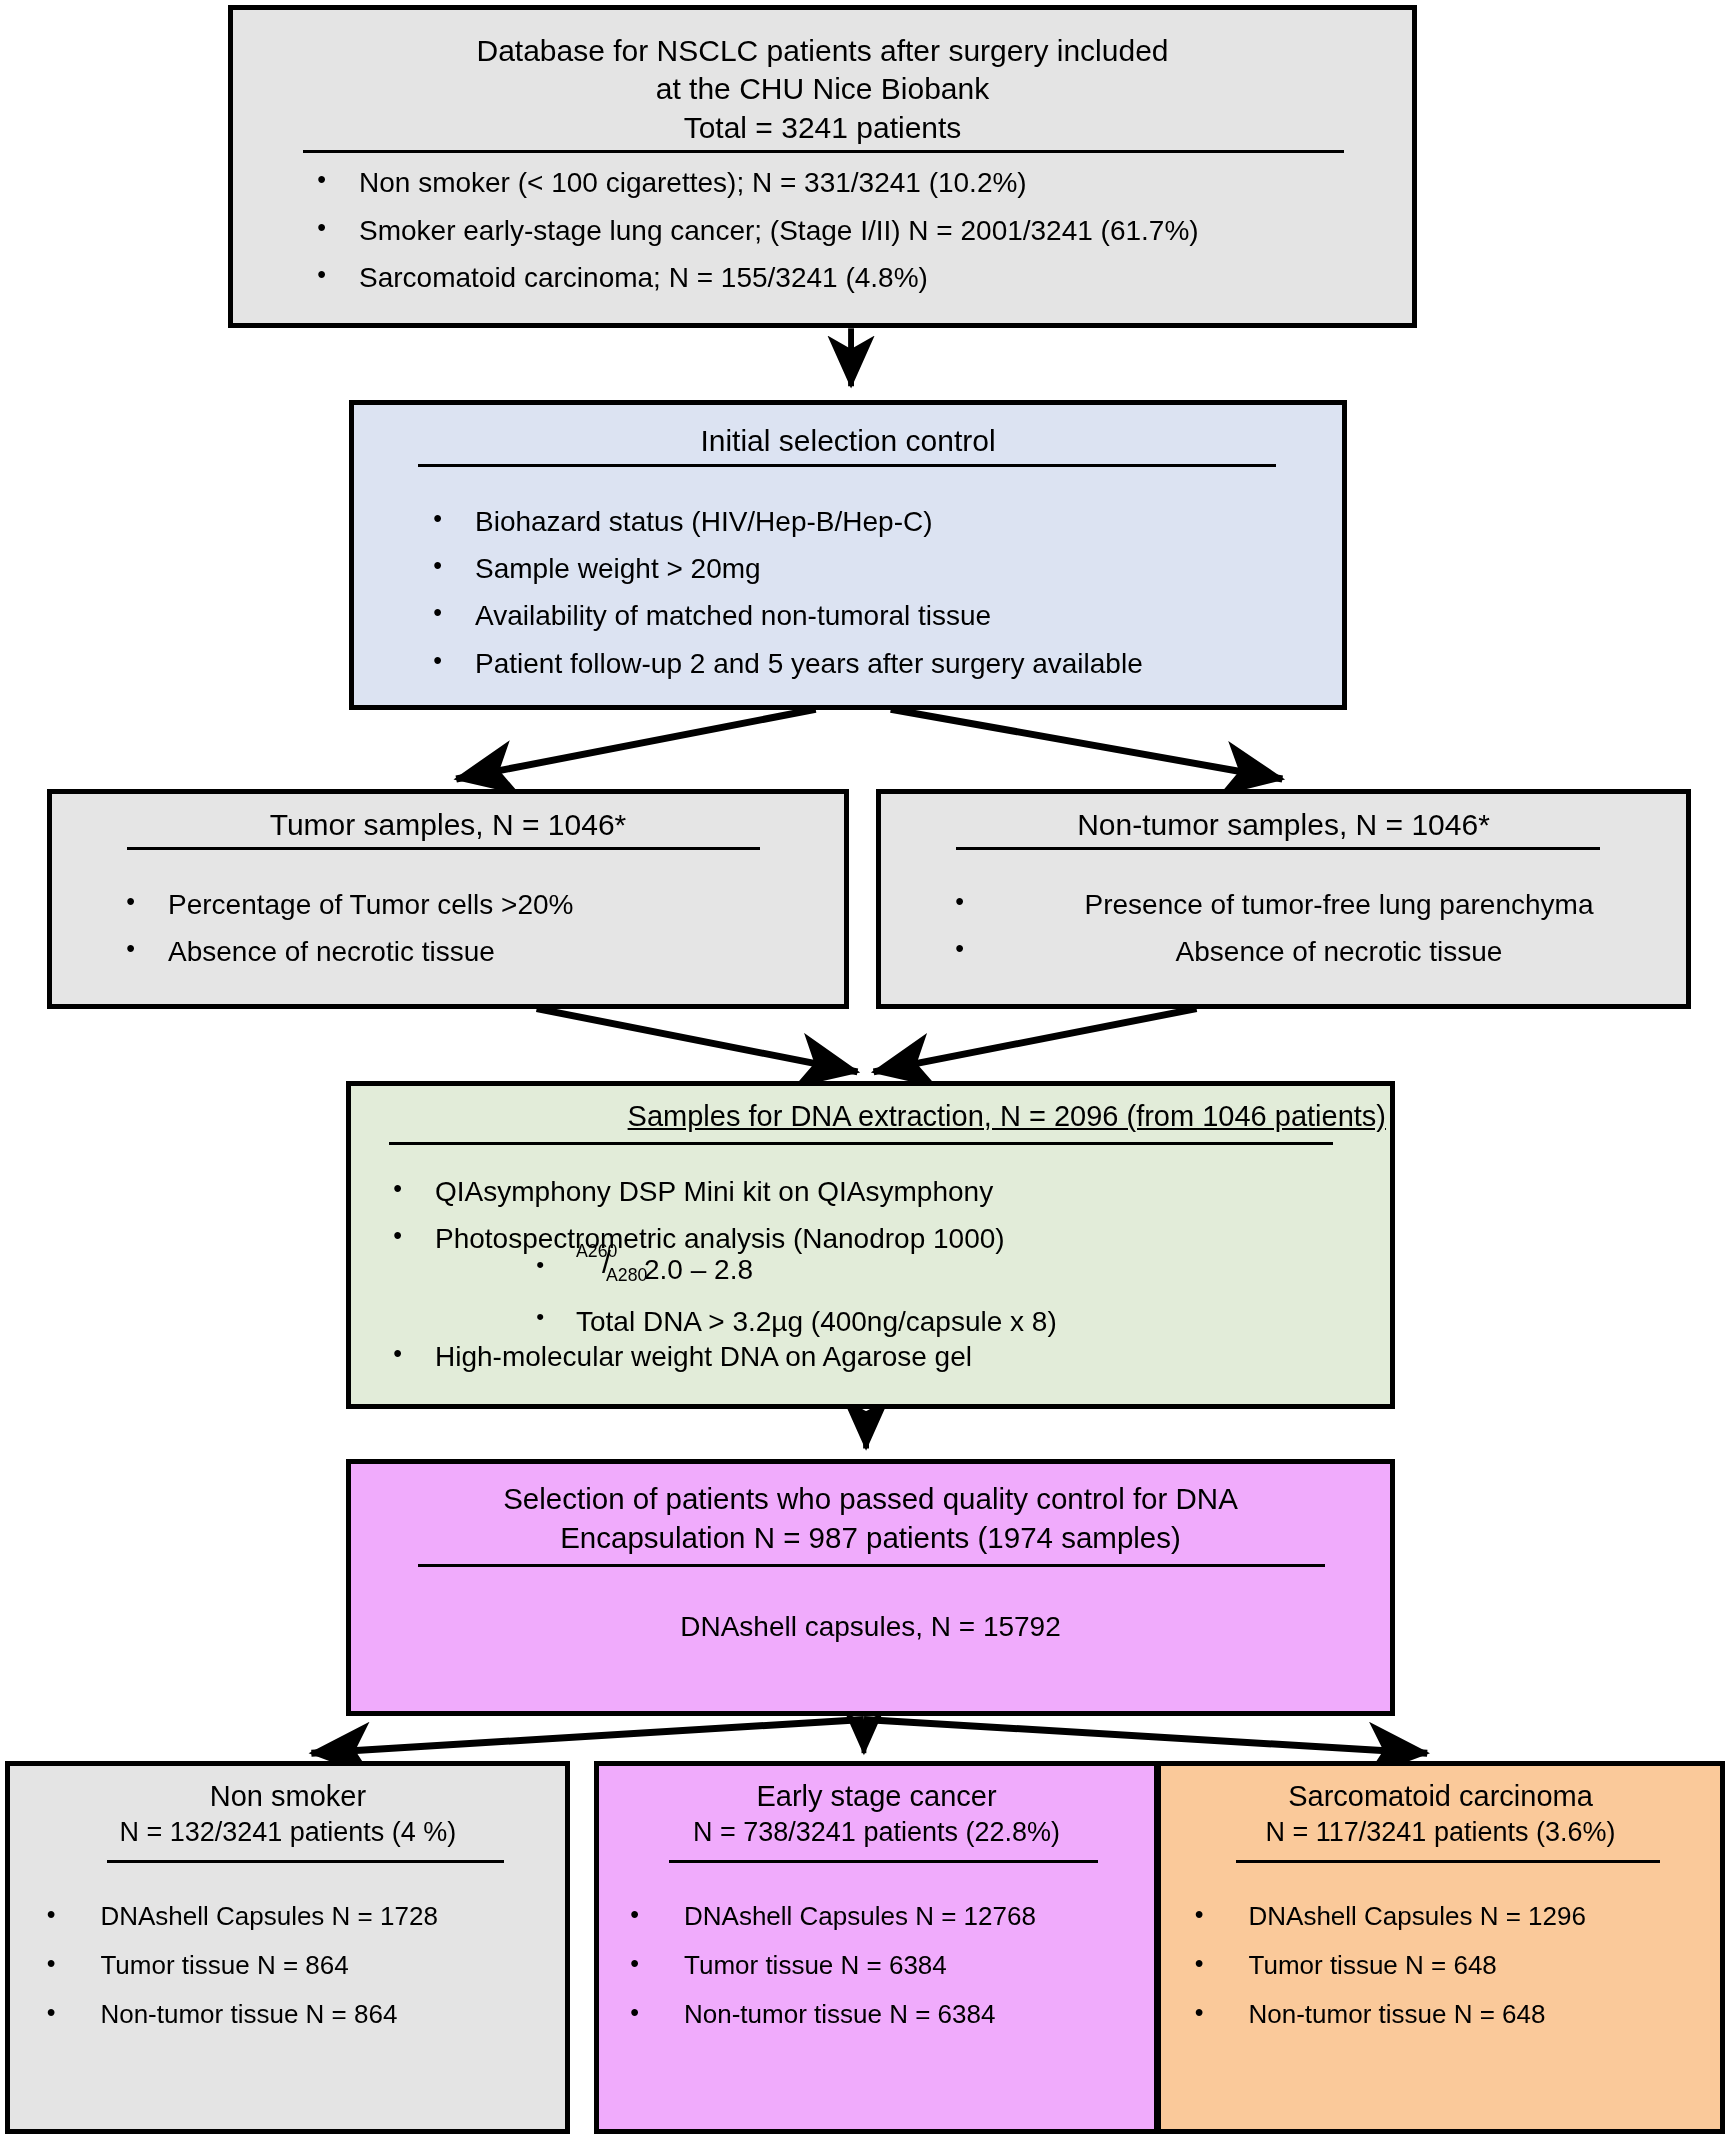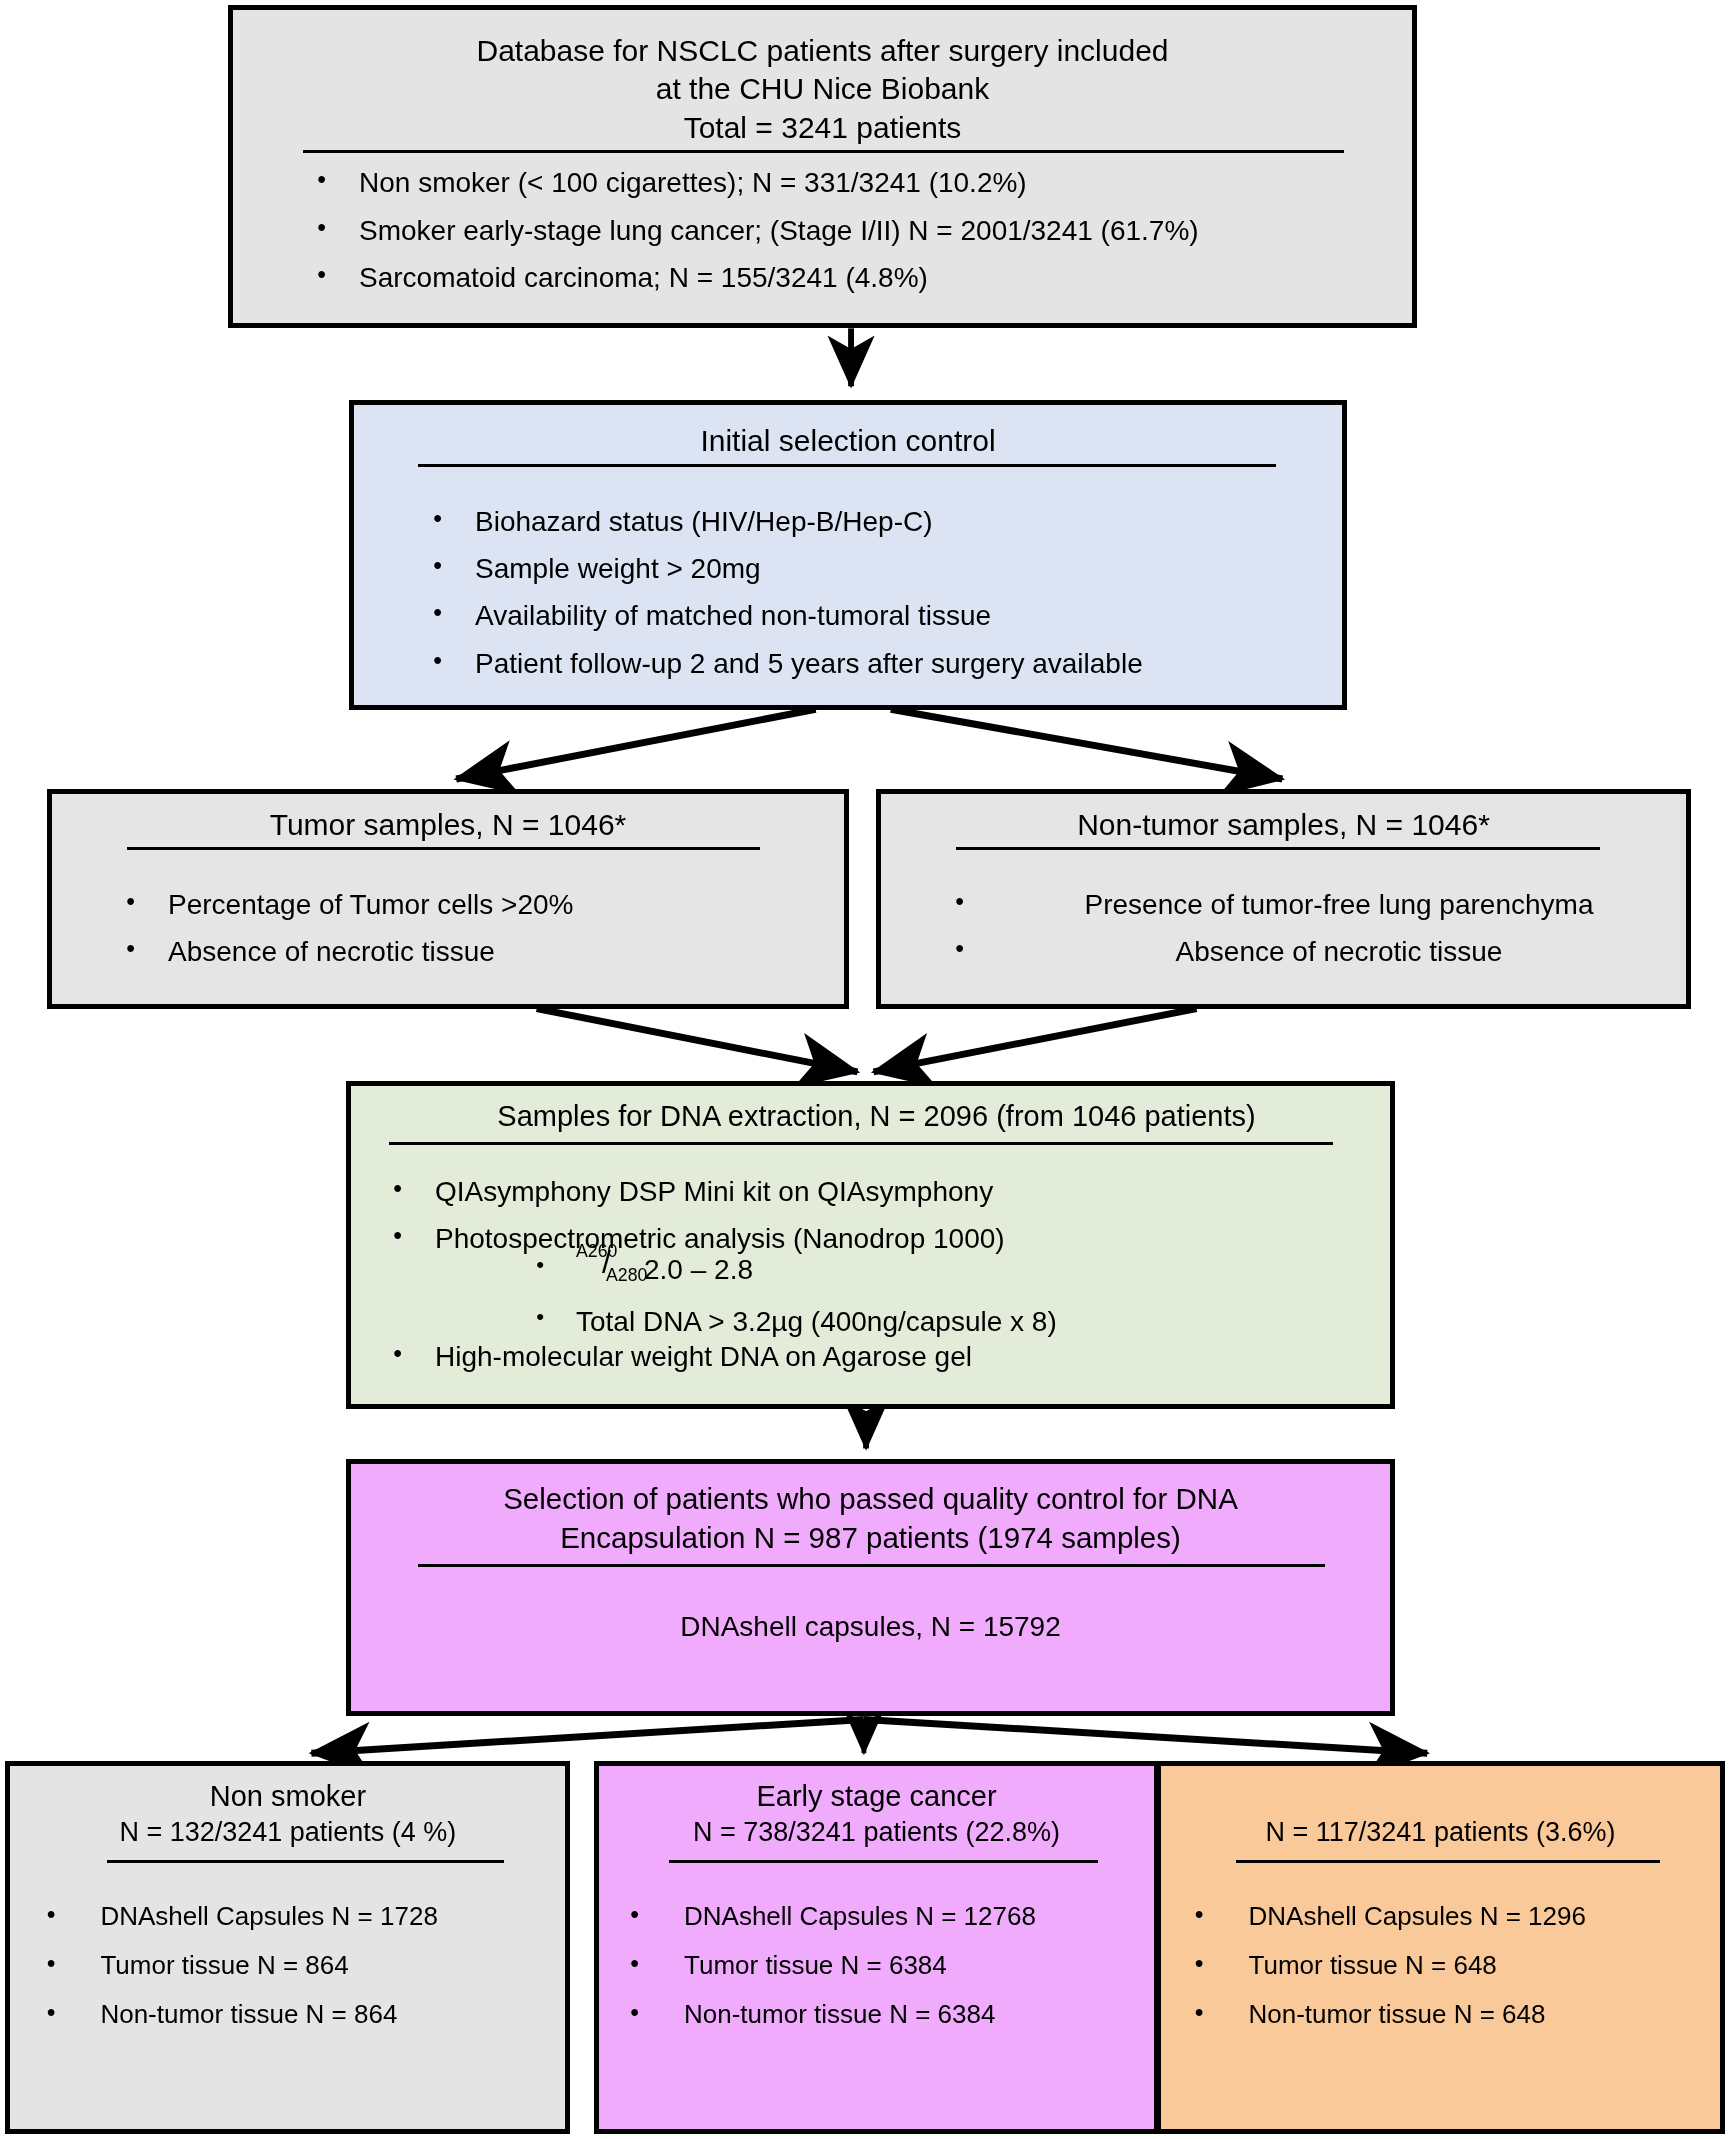--- a/index.html
+++ b/index.html
@@ -94,21 +94,21 @@
     position: absolute;
     left: 26px; top: -10.7px;
     font-size: 32px;
   }
   .frac .den {
     position: absolute;
     left: 30px; top: 13px;
     font-size: 17.7px;
   }
   .centerline { text-align: center; }
-  .leftline { text-align: center; }
+  .leftline { text-align: right; text-decoration: underline; }
 
   
   .c-gray   { background: #e4e4e4; }
   .c-blue   { background: #dce3f2; }
   .c-cream  { background: #e5e5e5; }
   .c-green  { background: #e2ecd9; }
   .c-pink   { background: #f0abfc; }
   .c-purple { background: #f0abfc; margin-left: 14px; }
   .c-orange { background: #fac99a; }
 
@@ -272,20 +272,21 @@
       <ul class="blist" style="position:absolute; left:27px; top:133px; width:536px;">
         <li style="font-size:26px; padding-left:58px; margin-bottom:14px;">DNAshell Capsules N = 12768</li>
         <li style="font-size:26px; padding-left:58px; margin-bottom:14px;">Tumor tissue N = 6384</li>
         <li style="font-size:26px; padding-left:58px;">Non-tumor tissue N = 6384</li>
       </ul>
     </div>
   </div>
 
   <div class="box c-orange" style="left:1156px; top:1761px; width:569px; height:373px;">
     <div class="box-inner">
+      <div class="hdr centerline" style="position:absolute; left:0; top:11.8px; width:100%; font-size:29px;">Sarcomatoid carcinoma</div>
       <div class="hdr centerline" style="position:absolute; left:0; top:49px; width:100%; font-size:27px;">N = 117/3241 patients (3.6%)</div>
       <div class="rule" style="position:absolute; left:75px; top:89px; width:424px; border-top-width:3.2px;"></div>
       <ul class="blist" style="position:absolute; left:29.5px; top:133px; width:536px;">
         <li style="font-size:26px; padding-left:58px; margin-bottom:14px;">DNAshell Capsules N = 1296</li>
         <li style="font-size:26px; padding-left:58px; margin-bottom:14px;">Tumor tissue N = 648</li>
         <li style="font-size:26px; padding-left:58px;">Non-tumor tissue N = 648</li>
       </ul>
     </div>
   </div>
 

